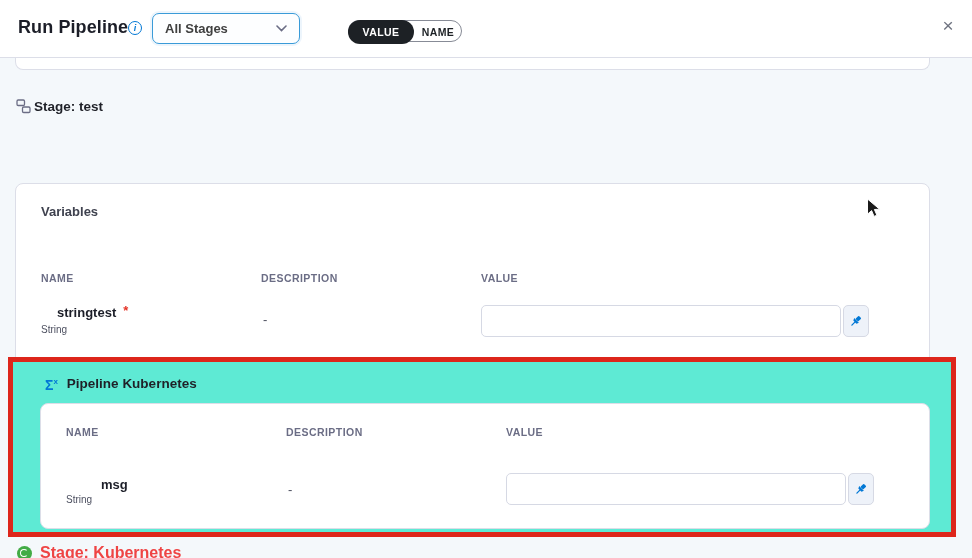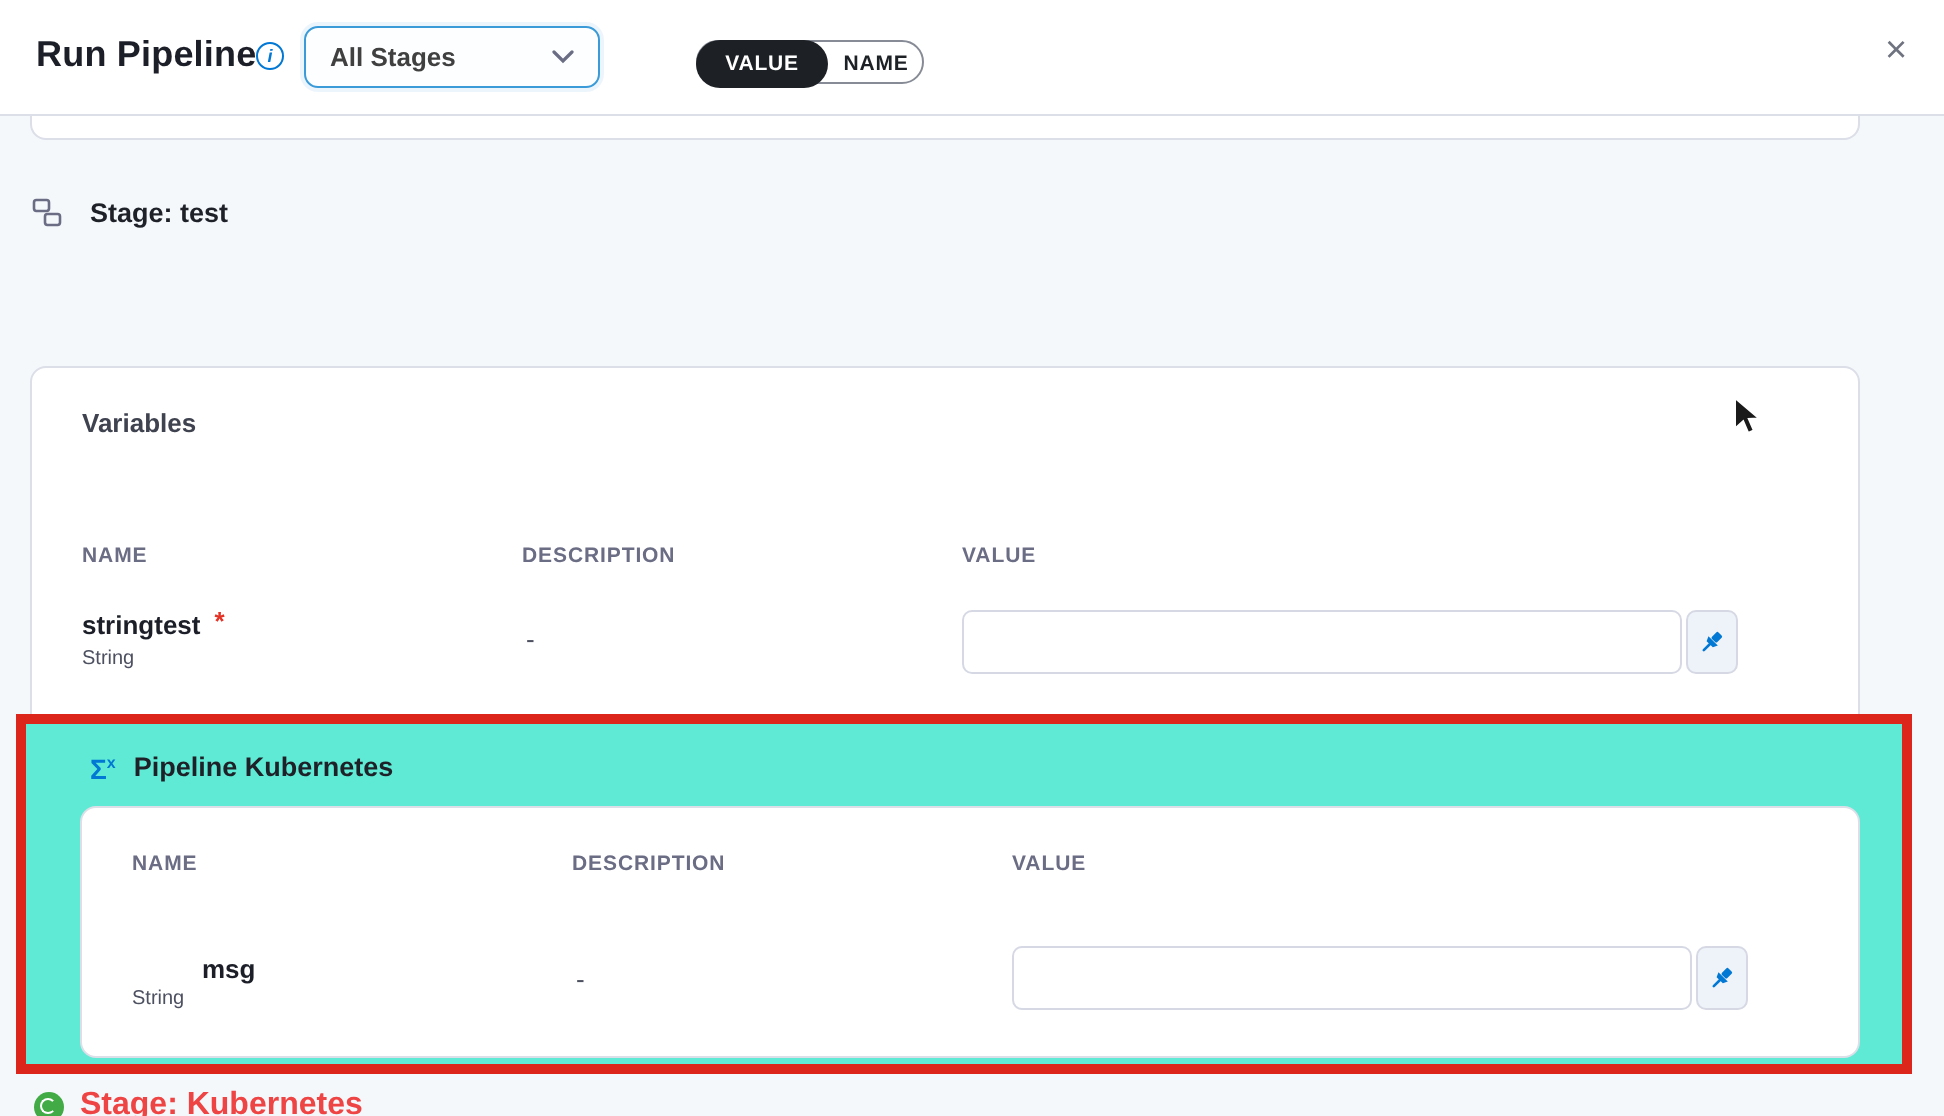--- a/index.html
+++ b/index.html
@@ -36,21 +36,21 @@
                text-align:center; cursor:pointer; }
 
   
   .content { position:absolute; top:58px; left:0; width:972px; height:500px;
              background:#f4f8fb; }
   .scroll-remnant { position:absolute; left:15px; top:0; width:915px; height:12px;
                     background:#fff; border:1px solid #dcdee8; border-top:none;
                     border-radius:0 0 8px 8px; }
 
   .stage-heading { position:absolute; left:16px; top:40px; height:16px;
-                   display:flex; align-items:center; gap:14px; }
+                   display:flex; align-items:center; gap:3px; }
   .stage-heading .stage-label { font-size:13.5px; font-weight:700; color:#1f2128; }
 
   .card { background:#fff; border:1px solid #dcdee8; border-radius:8px; }
   .variables-card { position:absolute; left:15px; top:77px; width:915px; height:190px;margin-top:48px; }
   .card-title { position:absolute; left:25px; top:20px; font-size:13px;
                 font-weight:600; color:#3f424f; }
 
   .col-head { position:absolute; font-size:10.5px; font-weight:700; color:#6b6d85;
               letter-spacing:.45px; }
   .var-name { position:absolute; font-size:13px; font-weight:700; color:#1c1e28; }
@@ -123,21 +123,21 @@
   </div>
 
   <div class="card variables-card">
     <div class="card-title">Variables</div>
 
     <div class="col-head" style="left:25px; top:88px;">NAME</div>
     <div class="col-head" style="left:245px; top:88px;">DESCRIPTION</div>
     <div class="col-head" style="left:465px; top:88px;">VALUE</div>
 
     <div>
-      <div class="var-name" style="left:25px; top:121px;"><span>stringtest</span><span class="req-star">*</span></div>
+      <div class="var-name" style="left:41px; top:121px;"><span>stringtest</span><span class="req-star">*</span></div>
       <div class="var-type" style="left:25px; top:140px;">String</div>
       <div class="var-desc" style="left:247px; top:128px;">-</div>
 
       <div class="input-group" style="left:465px; top:121px; width:388px;">
         <input class="value-input" type="text" value="" style="">
         <div class="pin-btn">
           <svg width="14" height="14" viewBox="0 0 14 14">
             <g transform="rotate(45 7 7)">
               <rect x="5.1" y="1.3" width="3.8" height="4.6" rx="0.8" fill="#0278d5"></rect>
               <path d="M3.7 6.2h6.6l-1.1 2.4H4.8z" fill="#0278d5"></path>

